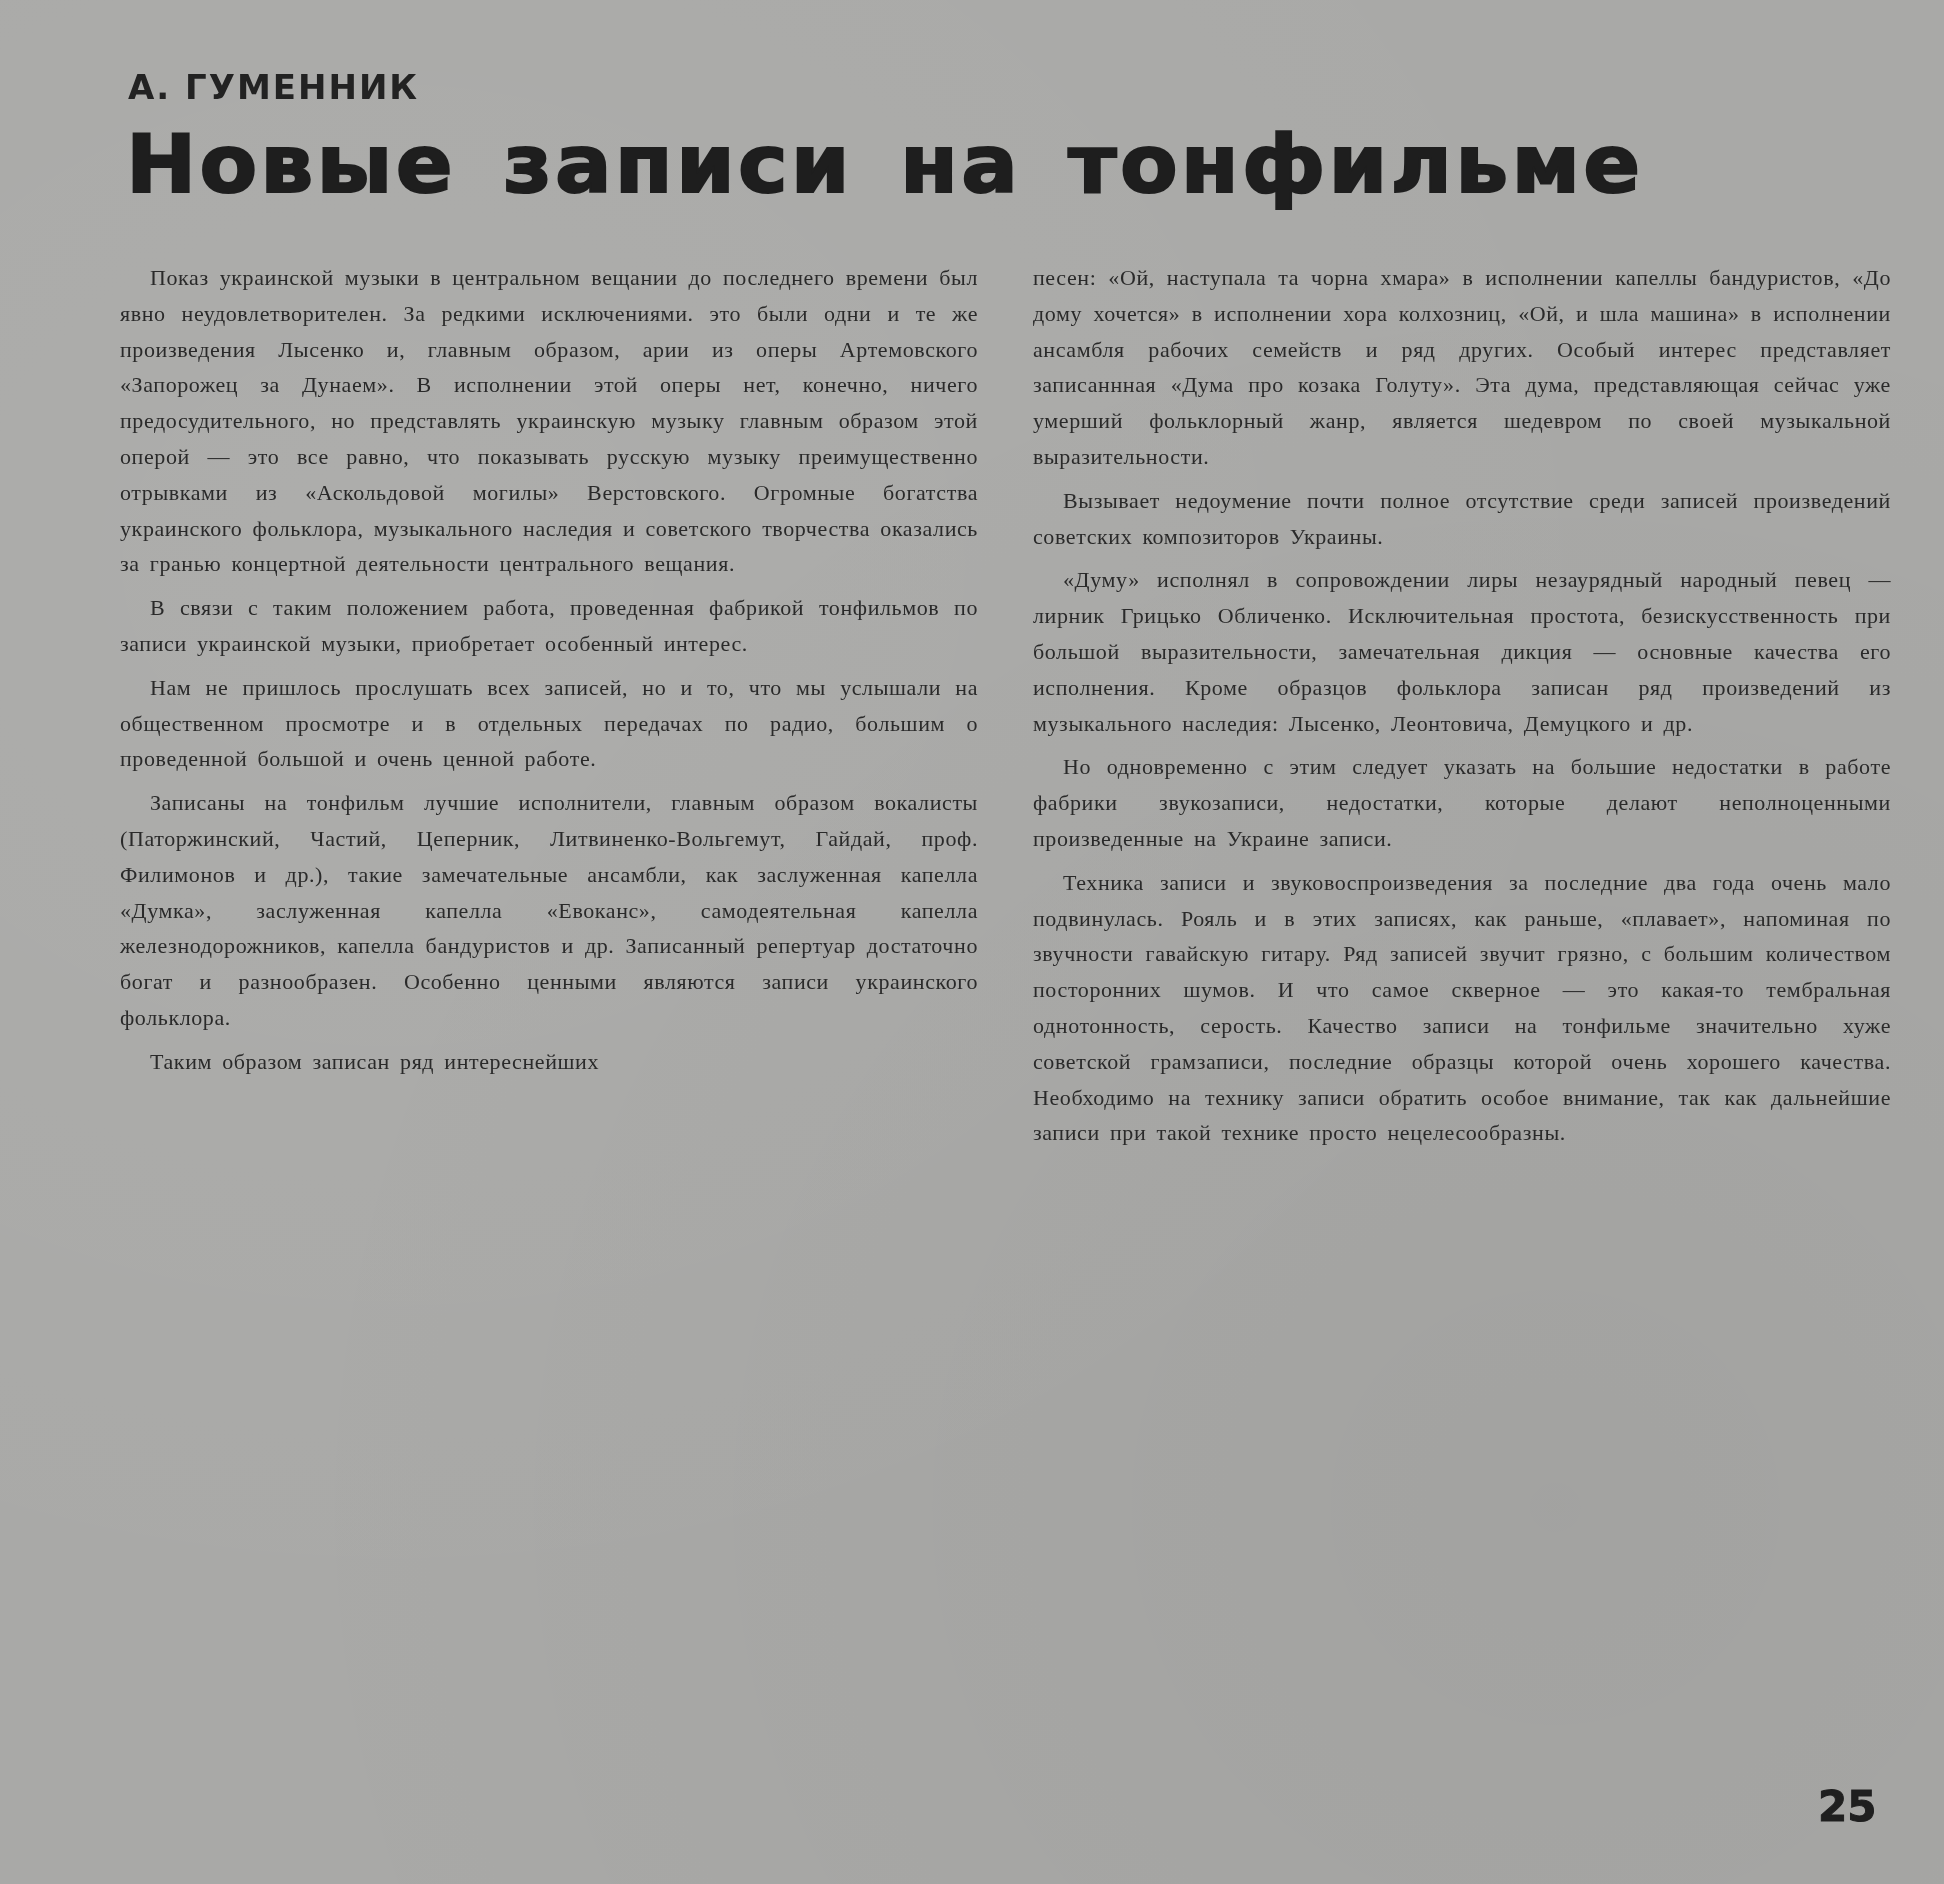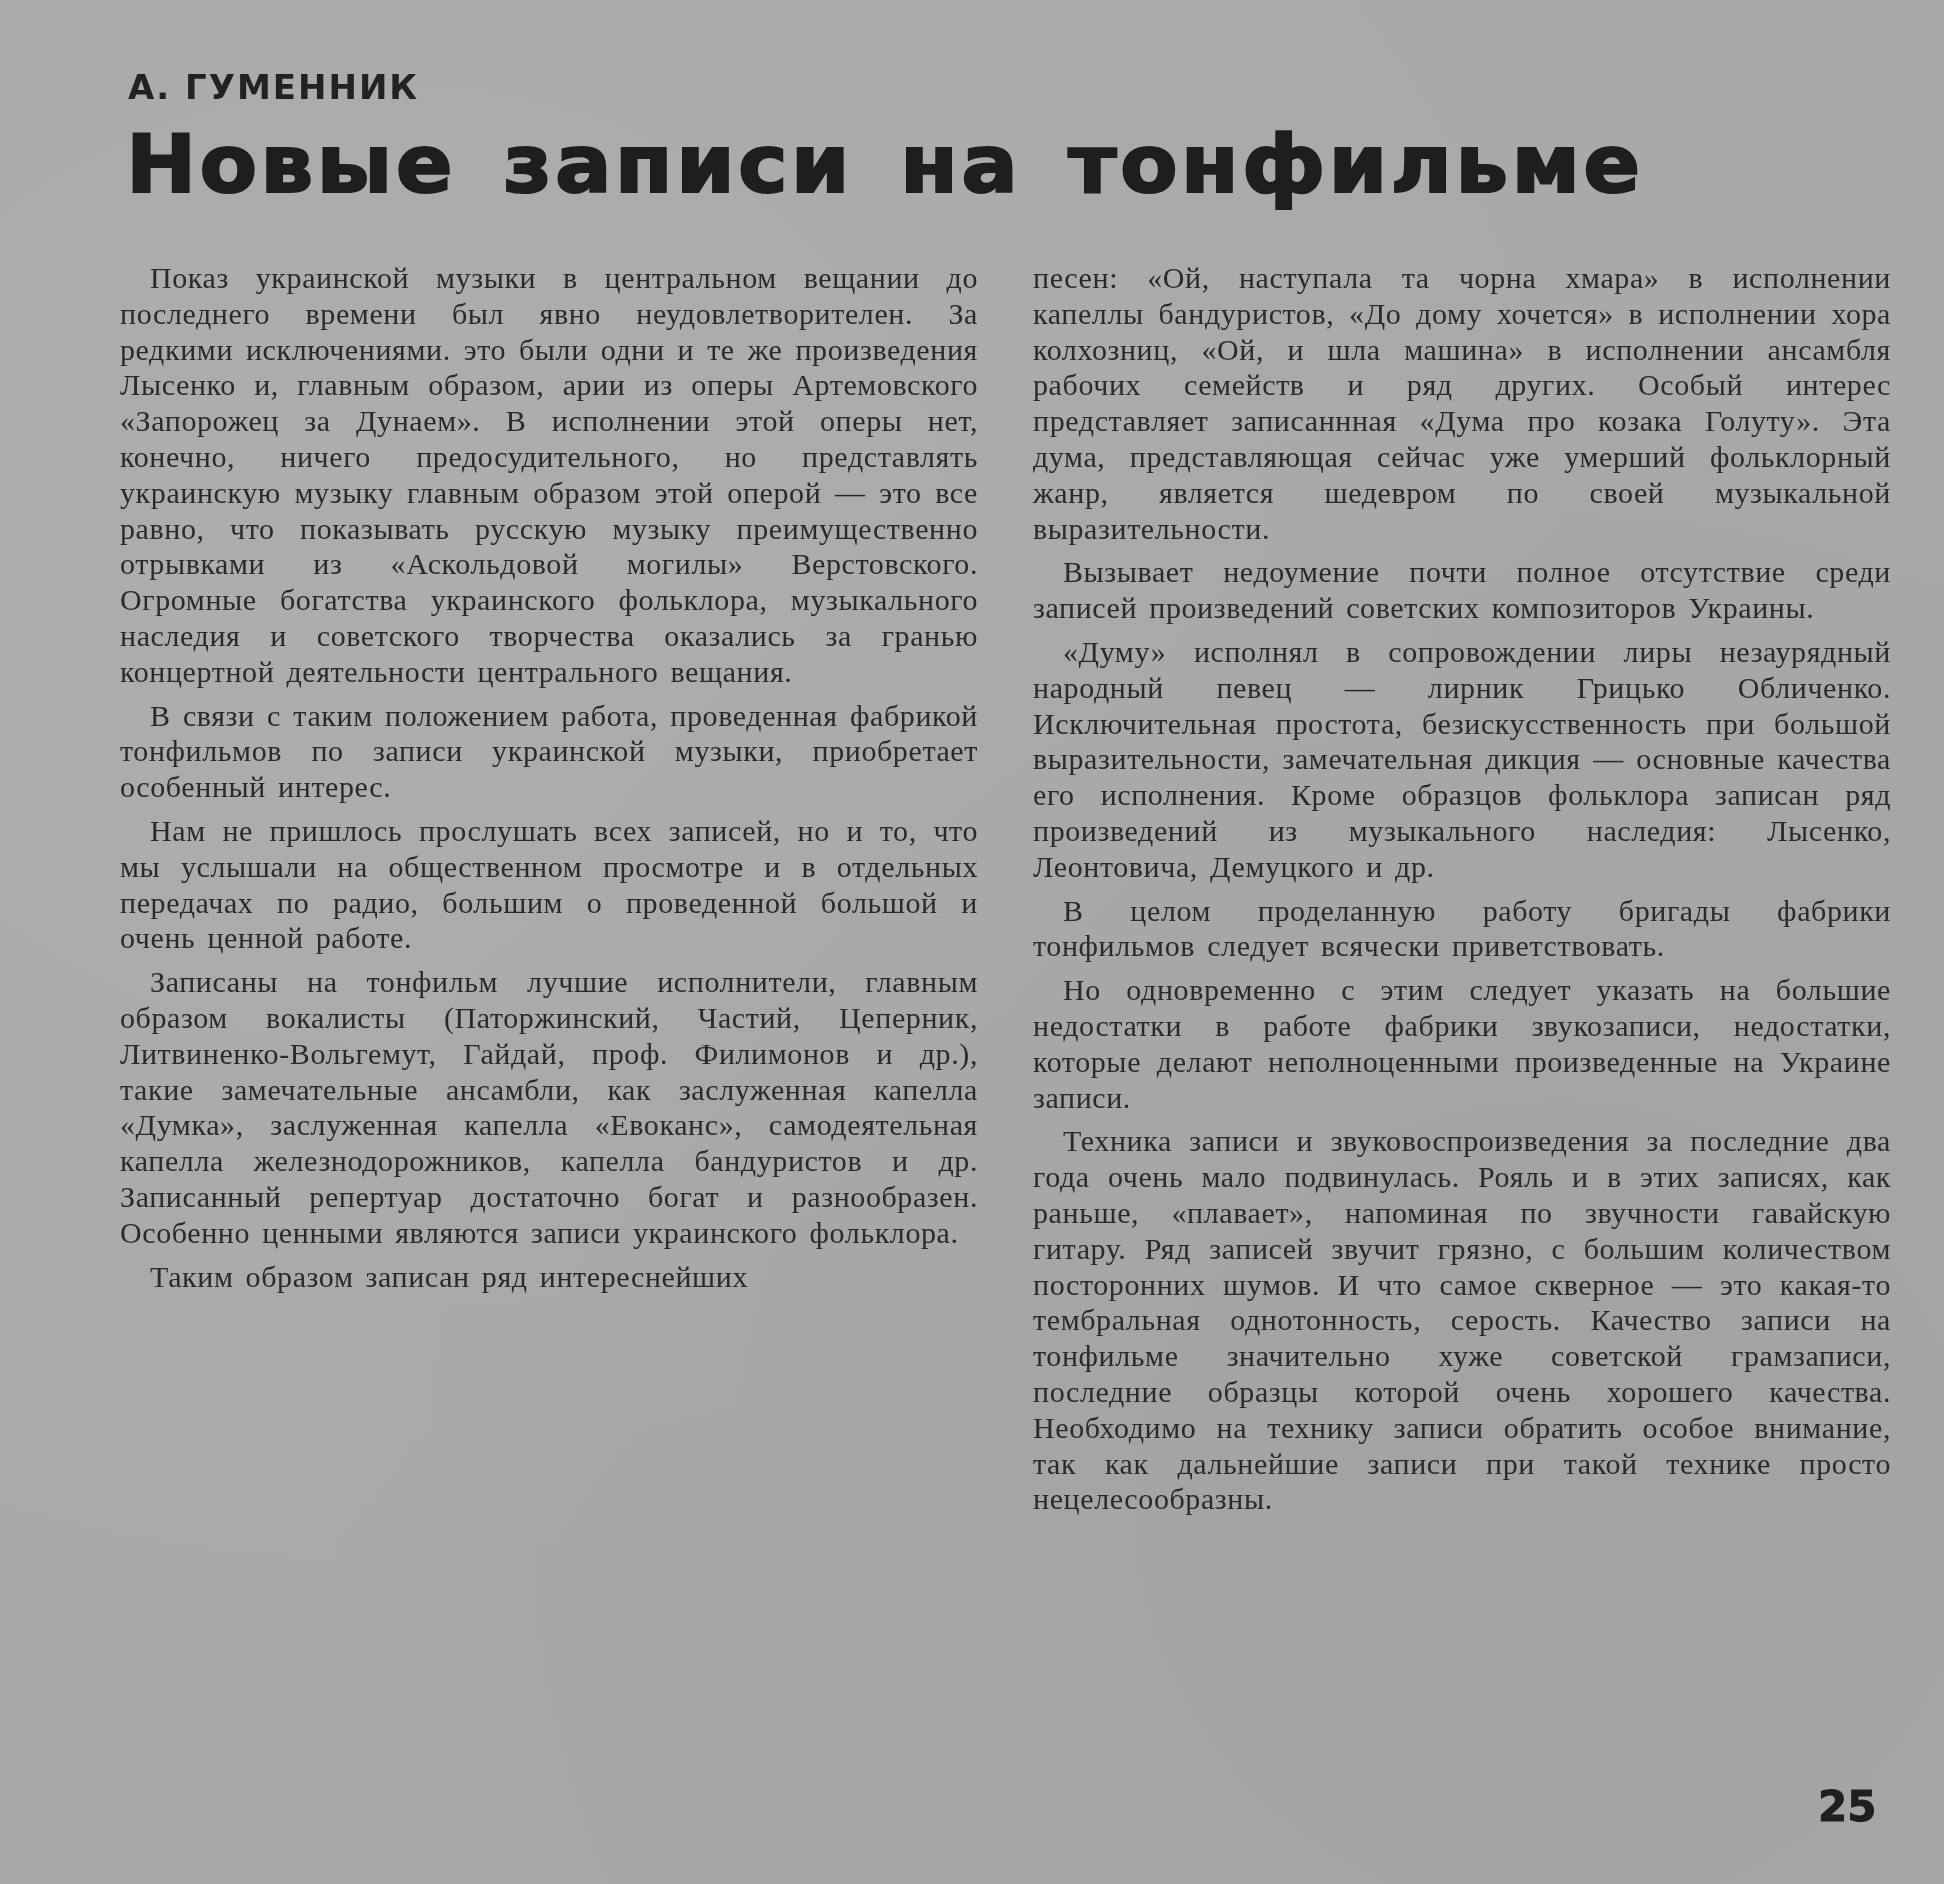--- a/index.html
+++ b/index.html
@@ -45,21 +45,21 @@
       color: #1e1e1e;
       -webkit-text-stroke: 2px #1e1e1e;
       white-space: nowrap;
       transform: scaleX(1.05);
       transform-origin: left top;
     }
     .column {
       position: absolute;
       top: 260px;
       font-family: "Liberation Serif", serif;
-      font-size: 30px;
+      font-size: 22px;
       line-height: 35.8px;
       text-align: justify;
       hyphens: manual;
       color: #2a2a2a;
     }
     .col-left {
       left: 120px;
       width: 858px;
     }
     .col-right {
@@ -103,20 +103,19 @@
     <p>В связи с таким положением работа, проведенная фабрикой тонфильмов по записи украинской музыки, приобретает особенный интерес.</p>
     <p>Нам не пришлось прослушать всех записей, но и то, что мы услышали на общественном просмотре и в отдельных передачах по радио, большим о проведенной большой и очень ценной работе.</p>
     <p>Записаны на тонфильм лучшие исполнители, главным образом вокалисты (Паторжинский, Частий, Цеперник, Литвиненко-Вольгемут, Гайдай, проф. Филимонов и др.), такие замечательные ансамбли, как заслуженная капелла «Думка», заслуженная капелла «Евоканс», самодеятельная капелла железнодорожников, капелла бандуристов и др. Записанный репертуар достаточно богат и разнообразен. Особенно ценными являются записи украинского фольклора.</p>
     <p class="last">Таким образом записан ряд интереснейших</p>
   </div>
 
   <div class="column col-right">
     <p class="cont">песен: «Ой, наступала та чорна хмара» в исполнении капеллы бандуристов, «До дому хочется» в исполнении хора колхозниц, «Ой, и шла машина» в исполнении ансамбля рабочих семейств и ряд других. Особый интерес представляет записаннная «Дума про козака Голуту». Эта дума, представляющая сейчас уже умерший фольклорный жанр, является шедевром по своей музыкальной выразительности.</p>
     <p>Вызывает недоумение почти полное отсутствие среди записей произведений советских композиторов Украины.</p>
     <p>«Думу» исполнял в сопровождении лиры незаурядный народный певец — лирник Грицько Обличенко. Исключительная простота, безискусственность при большой выразительности, замечательная дикция — основные качества его исполнения. Кроме образцов фольклора записан ряд произведений из музыкального наследия: Лысенко, Леонтовича, Демуцкого и др.</p>
-    <p>В целом проделанную работу бригады фабрики тонфильмов следует всячески приветствовать.</p>
     <p>Но одновременно с этим следует указать на большие недостатки в работе фабрики звукозаписи, недостатки, которые делают неполноценными произведенные на Украине записи.</p>
     <p class="last">Техника записи и звуковоспроизведения за последние два года очень мало подвинулась. Рояль и в этих записях, как раньше, «плавает», напоминая по звучности гавайскую гитару. Ряд записей звучит грязно, с большим количеством посторонних шумов. И что самое скверное — это какая-то тембральная однотонность, серость. Качество записи на тонфильме значительно хуже советской грамзаписи, последние образцы которой очень хорошего качества. Необходимо на технику записи обратить особое внимание, так как дальнейшие записи при такой технике просто нецелесообразны.</p>
   </div>
 
   <div class="page-number">25</div>
 
 </div>
 
 </body></html>

